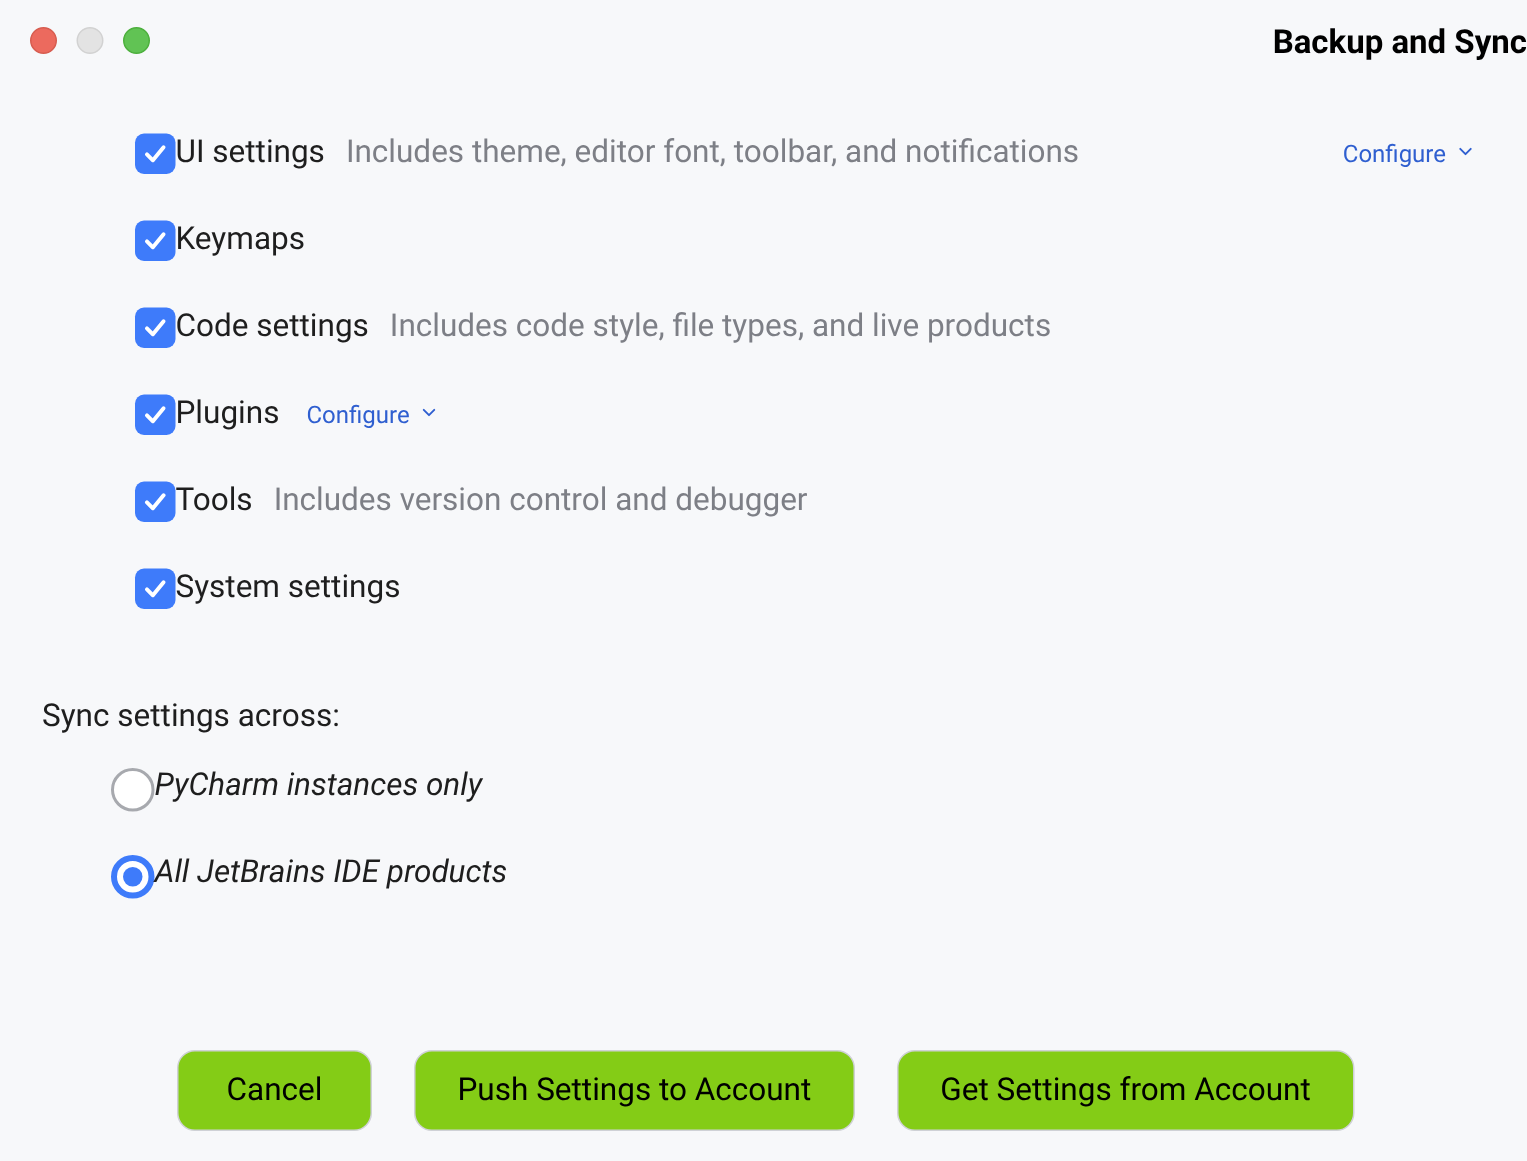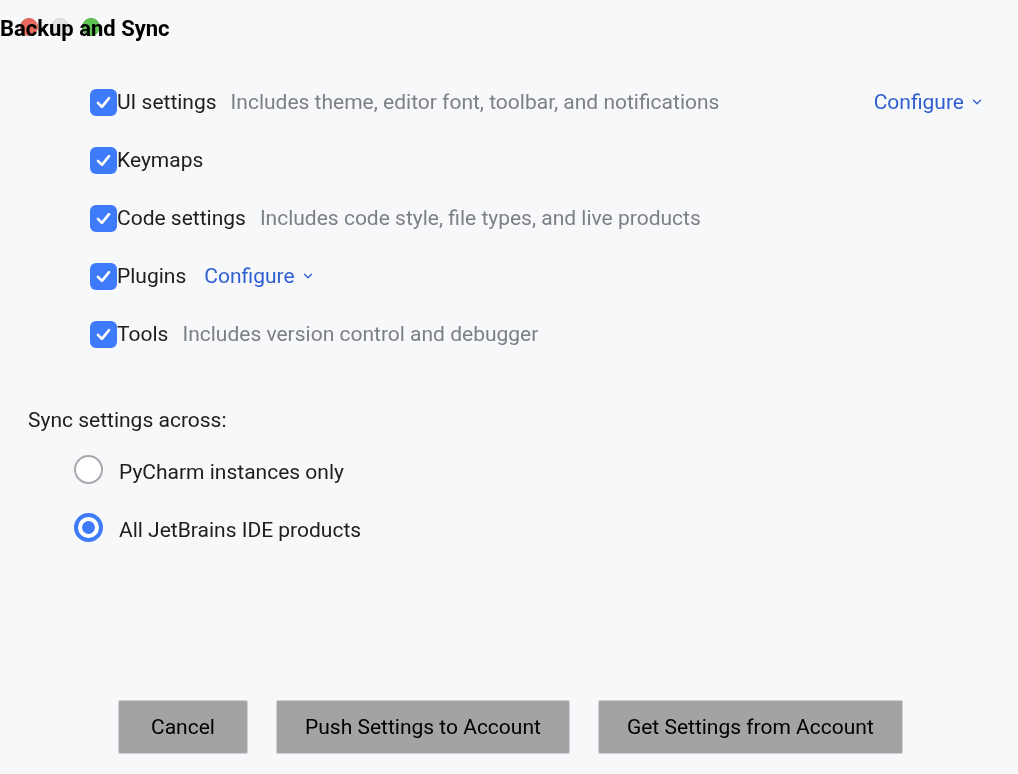--- a/index.html
+++ b/index.html
@@ -31,21 +31,21 @@
       width: 18px;
       height: 18px;
       border-radius: 50%;
     }
     .tl-close { background: #ec6a5e; border: 0.5px solid #d75d50; }
     .tl-min   { background: #e3e3e3; border: 0.5px solid #d2d2d2; }
     .tl-max   { background: #61c354; border: 0.5px solid #4db03d; }
     .title {
       position: absolute;
       width: 100%;
-      text-align: left;
+      text-align: right;
       font-weight: 700;
       font-size: 22px;
       top: 16px;
       color: #000;
       pointer-events: none;
     }
     .content {
       padding: 40px 28px 0 28px;
     }
     .section-heading {
@@ -71,33 +71,33 @@
       justify-content: center;
       flex-shrink: 0;
     }
     .checkbox svg { width: 19px; height: 19px; }
     .item-label { font-size: 21px; }
     .item-desc { color: #7d7f86; font-size: 21px; margin-left: 14px; }
     .configure-link {
       display: flex;
       gap: 6px;
       color: #2f5fd0;
-      font-size: 21px;
+      font-size: 16px;
       margin-left: 18px;
       cursor: pointer;
     }
     .configure-chevron svg { width: 14px; height: 14px; }
     .sync-across { margin-top: 60px; }
     .radio-group { padding-left: 46px; margin-top: 20px; }
     .radio-row {
       display: flex;
-      align-items: flex-end;
-      gap: 16px;
+      align-items: flex-start;
       margin-bottom: 28px;
       min-height: 30px;
+      font-style: italic;
     }
     .radio {
       width: 29px;
       height: 29px;
       border-radius: 50%;
       border: 2px solid #a7a9ae;
       flex-shrink: 0;
       background: #fff;
     }
     .radio.selected {
@@ -118,22 +118,22 @@
       left: 0;
       right: 0;
       display: flex;
       gap: 28px;
       padding: 0 28px;
       justify-content: flex-start;
       padding-left: 118px;
     }
     .btn {
       border: 1.5px solid #cfd1d6;
-      background: #a3a3a3;
-      border-radius: 2px;
+      background: #84cc16;
+      border-radius: 12px;
       padding: 14px 28px;
       font-size: 21px;
       font-family: inherit;
       cursor: pointer;
       min-width: 130px;
       white-space: nowrap;
     }
   </style>
 </head>
 <body>
@@ -208,20 +208,28 @@
     <div class="item-row">
       <div class="checkbox">
         <svg viewBox="0 0 24 24">
             <path fill="none" stroke="#fff" stroke-width="3.3" stroke-linecap="round" stroke-linejoin="round" d="M5 12.5l5 5 9-11"></path>
           </svg>
       </div>
       <span class="item-label">Tools</span>
       <span class="item-desc">Includes version control and debugger</span>
     </div>
 
+    <div class="item-row">
+      <div class="checkbox">
+        <svg viewBox="0 0 24 24">
+            <path fill="none" stroke="#fff" stroke-width="3.3" stroke-linecap="round" stroke-linejoin="round" d="M5 12.5l5 5 9-11"></path>
+          </svg>
+      </div>
+      <span class="item-label">System settings</span>
+    </div>
   </div>
 
   <div class="sync-across">
     <div class="section-heading">Sync settings across:</div>
     <div class="radio-group">
       <div class="radio-row">
         <div class="radio"></div>
         <span>PyCharm instances only</span>
       </div>
       <div class="radio-row">

